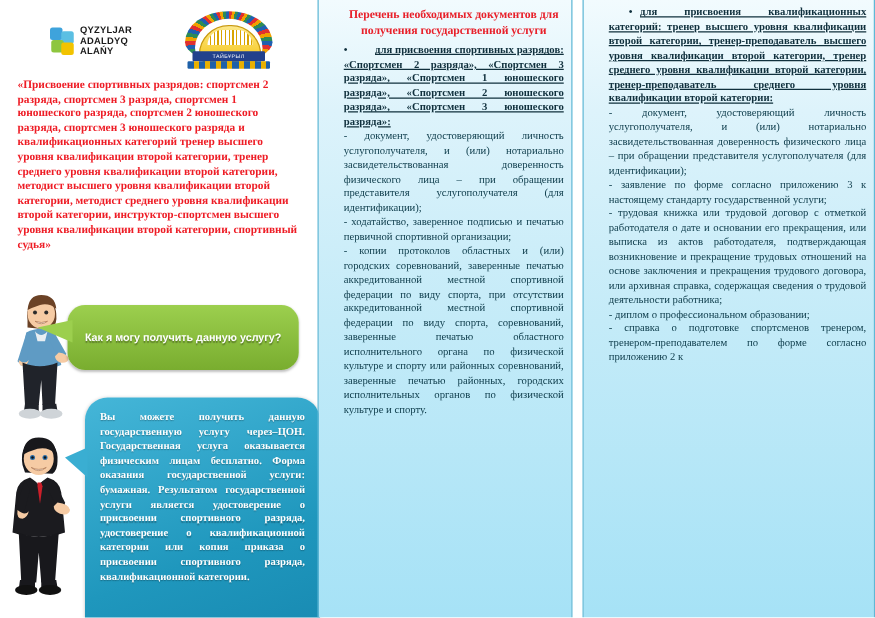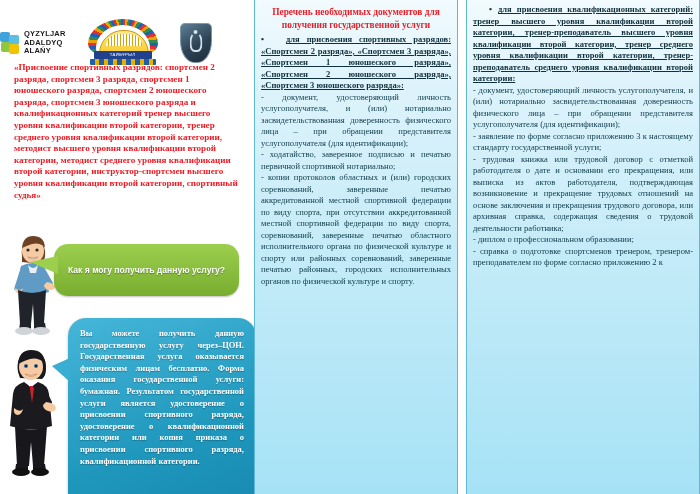--- a/index.html
+++ b/index.html
@@ -23,27 +23,28 @@
 
   
   .left-col {
     position: absolute;
     left: 0; top: 0;
     width: 252px;
     height: 494px;
   }
   .logos {
     position: absolute;
-    left: 0; top: 16px;
+    left: 0; top: 6px;
     width: 252px;
     height: 54px;
     display: flex;
     align-items: center;
-    justify-content: flex-start;
+    justify-content: space-between;
     gap: 18px;
+    padding-left: 40px;
   }
 
   
   .logo-qaa {
     display: flex;
     align-items: center;
     gap: 4px;
   }
   .logo-qaa .mark {
     position: relative;
@@ -242,21 +243,21 @@
 
   
   .col {
     position: absolute;
     top: 0;
     height: 494px;
     background: linear-gradient(180deg,#f2fbfe 0%, #ddf3fb 18%, #c4ebf8 52%, #a6e2f6 100%);
     border-left: 1px solid #5fb8d6;
     border-right: 1px solid #5fb8d6;
     box-sizing: border-box;
-    padding: 4px 6px 0 6px;
+    padding: 4px 6px 0 20px;
     overflow: hidden;
   }
   .col-mid { left: 254px; width: 204px; }
   .col-right { left: 466px; width: 234px; }
 
   .col h2 {
     margin: 2px 0 3px 0;
     text-align: center;
     color: #e8202a;
     font-size: 9.4px;
@@ -381,21 +382,21 @@
     <div class="bubble-blue">
       <span class="tail"></span>
       <div class="txt">Вы можете получить данную государственную услугу через–ЦОН. Государственная услуга оказывается физическим лицам бесплатно. Форма оказания государственной услуги: бумажная. Результатом государственной услуги является удостоверение о присвоении спортивного разряда, удостоверение о квалификационной категории или копия приказа о присвоении спортивного разряда, квалификационной категории.</div>
     </div>
   </div>
 
   <div class="col col-mid">
     <h2>Перечень необходимых документов для получения государственной услуги</h2>
     <p class="lead"><span class="bullet">•</span><span class="bullet-indent"></span><span>для присвоения спортивных разрядов: «Спортсмен 2 разряда», «Спортсмен 3 разряда», «Спортсмен 1 юношеского разряда», «Спортсмен 2 юношеского разряда», «Спортсмен 3 юношеского разряда»:</span></p>
     <p>-     документ,     удостоверяющий личность услугополучателя, и (или) нотариально    засвидетельствованная доверенность  физического  лица  – при      обращении      представителя услугополучателя                      (для идентификации);</p>
-    <p>- ходатайство, заверенное подписью и  печатью  первичной  спортивной нотариально;</p>
+    <p>- ходатайство, заверенное подписью и  печатью  первичной  спортивной организации;</p>
     <p>-  копии  протоколов  областных  и (или)     городских     соревнований, заверенные                     печатью аккредитованной            местной спортивной    федерации    по    виду спорта,         при         отсутствии аккредитованной            местной спортивной    федерации    по    виду спорта,  соревнований,  заверенные печатью                     областного исполнительного       органа       по физической  культуре  и  спорту  или районных  соревнований,  заверенные печатью      районных,      городских исполнительных        органов        по физической культуре и спорту.</p>
   </div>
 
   <div class="col col-right">
     <p class="lead"><span class="bullet-indent"></span><span class="bullet">•</span><span>для        присвоения квалификационных      категорий: тренер      высшего      уровня квалификации  второй  категории, тренер-преподаватель    высшего уровня   квалификации   второй категории, тренер среднего уровня квалификации   второй   категории, тренер-преподаватель    среднего уровня   квалификации   второй категории:</span></p>
     <p>-      документ,     удостоверяющий личность  услугополучателя,  и  (или) нотариально     засвидетельствованная доверенность   физического   лица   – при       обращении       представителя услугополучателя                   (для идентификации);</p>
     <p>-  заявление  по  форме  согласно приложению     3     к     настоящему стандарту государственной услуги;</p>
     <p>-  трудовая  книжка  или  трудовой договор  с  отметкой  работодателя  о дате  и  основании  его  прекращения, или  выписка  из  актов  работодателя, подтверждающая    возникновение    и прекращение   трудовых   отношений на основе заключения и прекращения трудового   договора,   или   архивная справка,   содержащая   сведения   о трудовой деятельности работника;</p>
     <p>-   диплом   о   профессиональном образовании;</p>
     <p>-  справка  о  подготовке  спортсменов тренером,   тренером-преподавателем по  форме  согласно  приложению  2  к</p>

